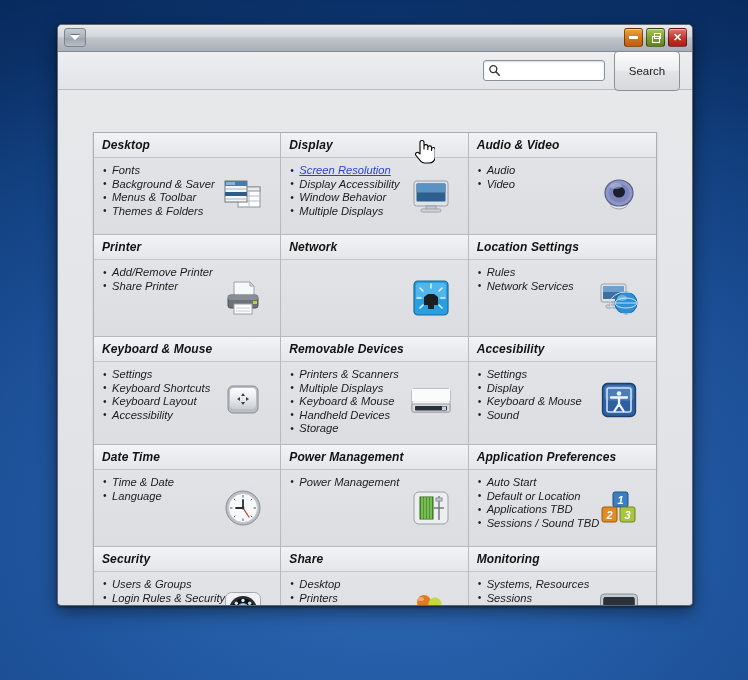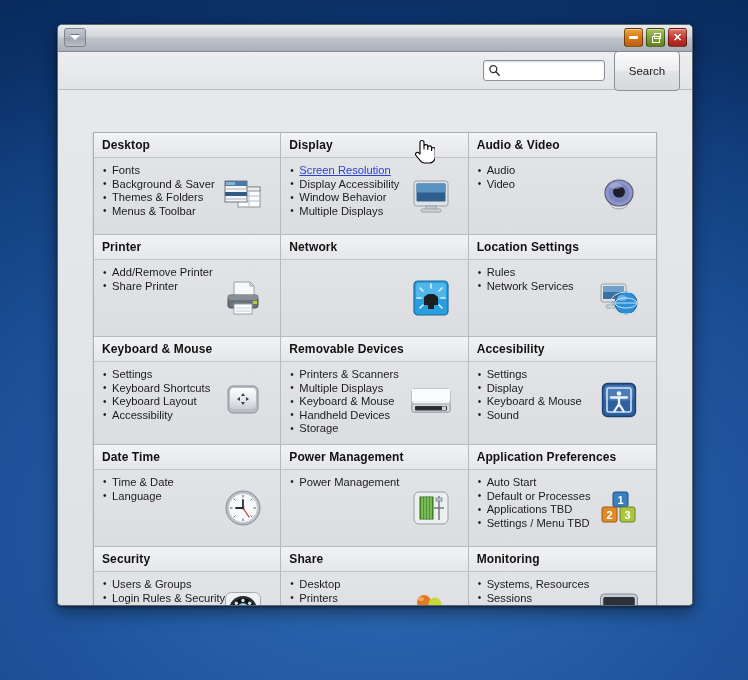--- a/index.html
+++ b/index.html
@@ -102,20 +102,21 @@
     background: linear-gradient(to bottom, #fcfcfd 0%, #ededef 48%, #e2e3e6 52%, #d6d8dc 100%);
     font-family: "Liberation Sans", sans-serif;
     cursor: default;
     box-shadow: inset 0 1px 0 #fff;
   }
 
   .content {
     padding: 17px;
     background: linear-gradient(to bottom, #e6e8ea 0%, #dfe1e4 100%);
     height: calc(100% - 66px);
+    font-style: italic;
   }
 
   
   .grid {
     margin: 25px 18px 0 18px;
     border: 1px solid #a9aeb4;
     background: #dcdee1;
     display: grid;
     grid-template-columns: 1fr 1fr 1fr;
     box-shadow: 0 1px 2px rgba(0,0,0,0.12);
@@ -216,22 +217,22 @@
 
   <div class="content">
     <div class="grid">
 
       <div class="cell">
         <div class="cell-head">Desktop</div>
         <div class="cell-body">
           <ul>
             <li><span>Fonts</span></li>
             <li><span>Background &amp; Saver</span></li>
+            <li><span>Menus &amp; Toolbar</span></li>
             <li><span>Themes &amp; Folders</span></li>
-            <li><span>Menus &amp; Toolbar</span></li>
           </ul>
           <div class="icon-slot">
             <svg width="42" height="38" viewBox="0 0 42 38">
               <rect x="16" y="10" width="22" height="20" fill="#fdfdfd" stroke="#8d9299" stroke-width="1"></rect>
               <rect x="16" y="10" width="22" height="4" fill="#e9ebee" stroke="#8d9299" stroke-width="1"></rect>
               <line x1="16" y1="19" x2="38" y2="19" stroke="#b9bec4"></line>
               <line x1="16" y1="24" x2="38" y2="24" stroke="#b9bec4"></line>
               <line x1="27" y1="14" x2="27" y2="30" stroke="#b9bec4"></line>
               <rect x="3" y="4" width="22" height="21" fill="#f4f5f7" stroke="#70767d" stroke-width="1"></rect>
               <rect x="3" y="4" width="22" height="5" fill="#4a7ba8"></rect>
@@ -478,23 +479,23 @@
             </svg>
           </div>
         </div>
       </div>
 
       <div class="cell">
         <div class="cell-head">Application Preferences</div>
         <div class="cell-body">
           <ul>
             <li><span>Auto Start</span></li>
-            <li><span>Default or Processes</span></li>
+            <li><span>Default or Location</span></li>
             <li><span>Applications TBD</span></li>
-            <li><span>Settings / Menu TBD</span></li>
+            <li><span>Sessions / Sound TBD</span></li>
           </ul>
           <div class="icon-slot">
             <svg width="40" height="38" viewBox="0 0 40 38">
               <rect x="14" y="3" width="15" height="15" rx="2" fill="#3a7fc1" stroke="#1f527f"></rect>
               <text x="21.5" y="14.5" font-family="Liberation Sans, sans-serif" font-size="11" font-weight="bold" fill="#fff" text-anchor="middle">1</text>
               <rect x="3" y="18" width="15" height="15" rx="2" fill="#e08b28" stroke="#9c5c11"></rect>
               <text x="10.5" y="29.5" font-family="Liberation Sans, sans-serif" font-size="11" font-weight="bold" fill="#fff" text-anchor="middle">2</text>
               <rect x="21" y="18" width="15" height="15" rx="2" fill="#a8c63f" stroke="#6c8622"></rect>
               <text x="28.5" y="29.5" font-family="Liberation Sans, sans-serif" font-size="11" font-weight="bold" fill="#fff" text-anchor="middle">3</text>
             </svg>

